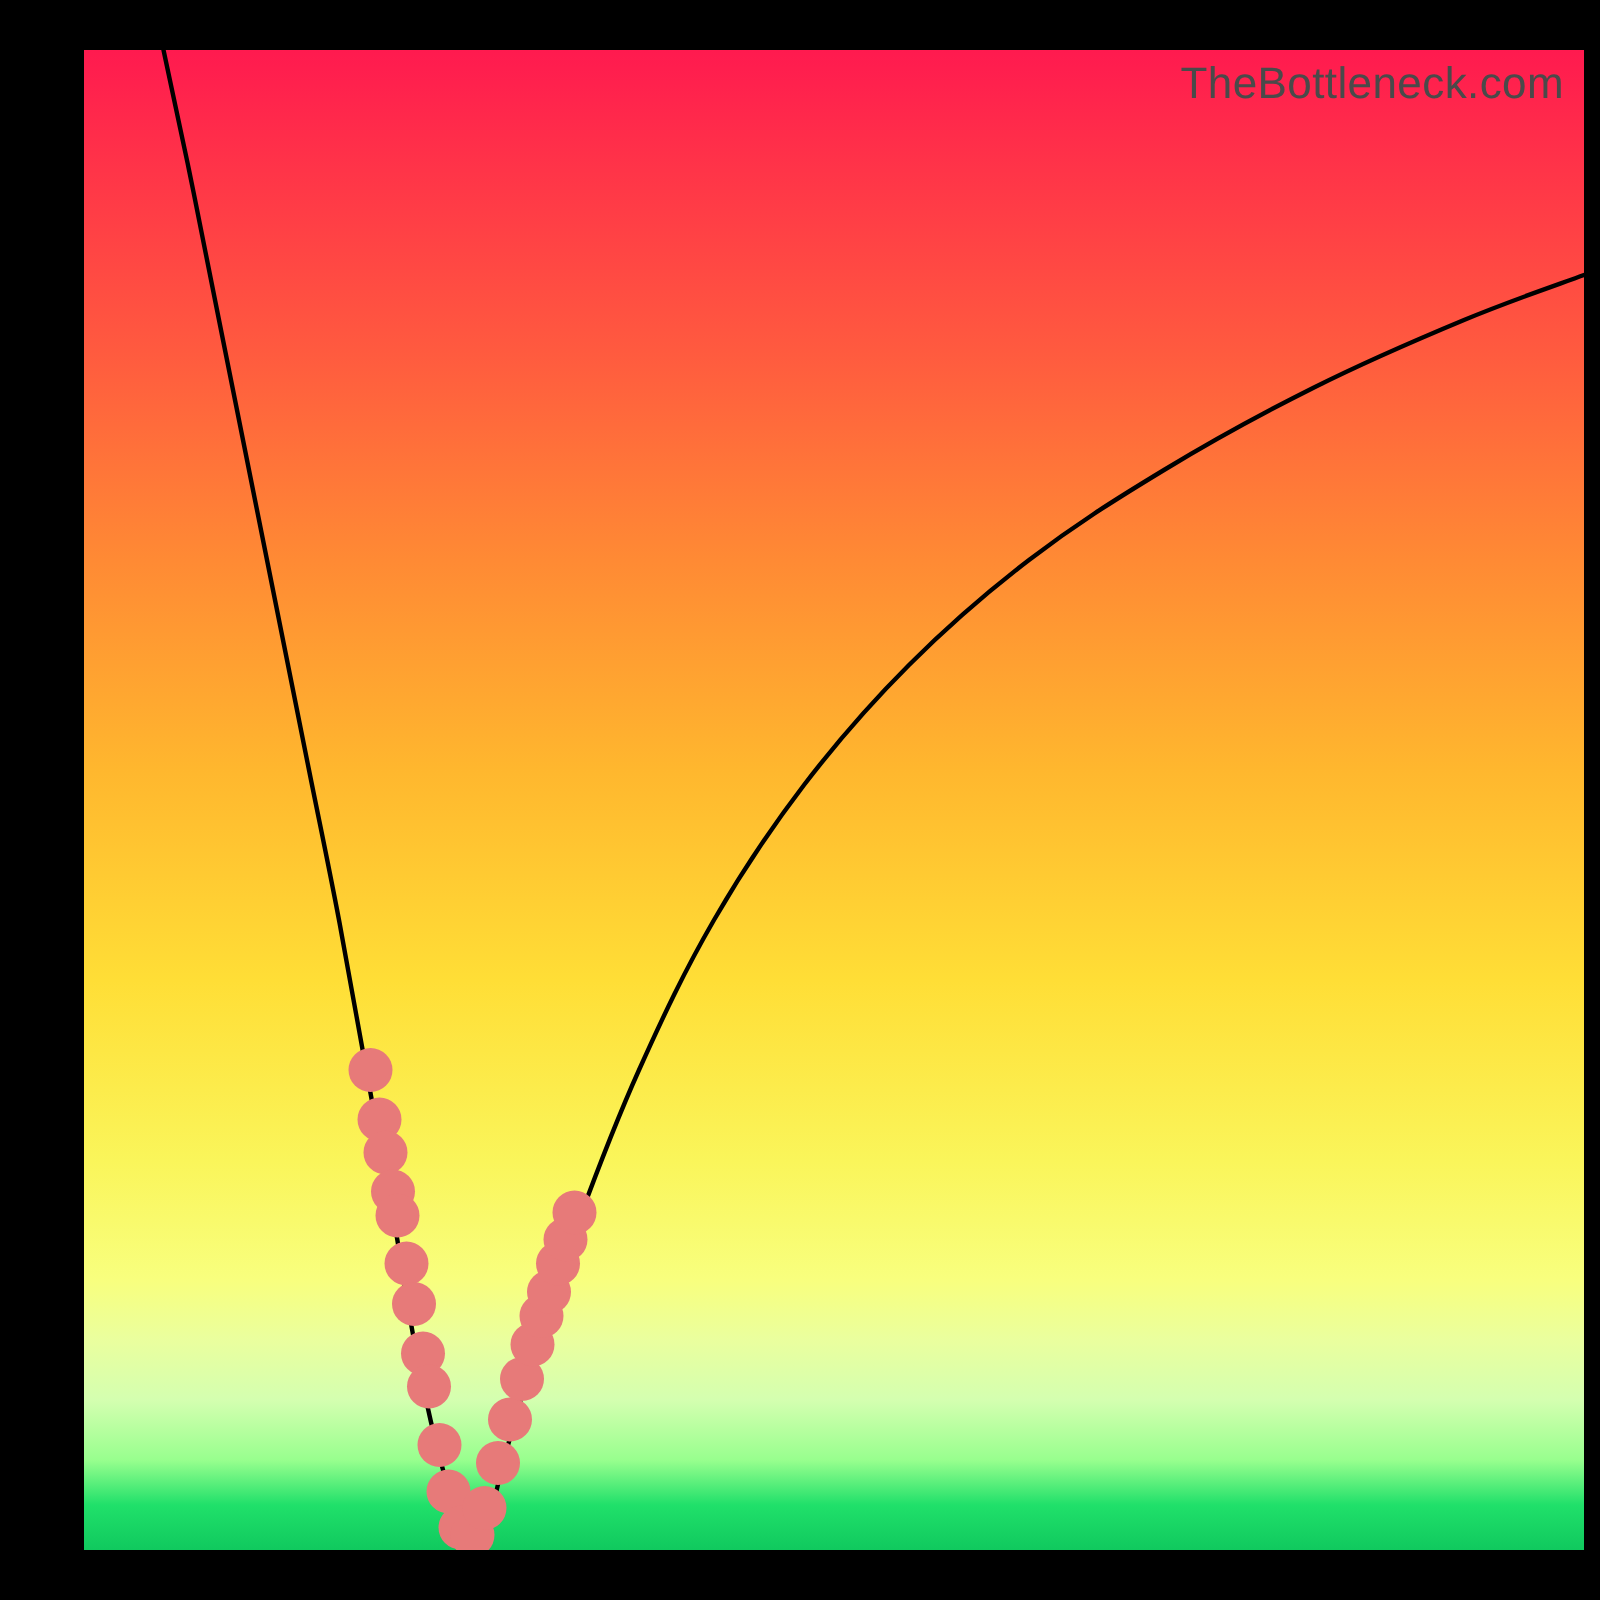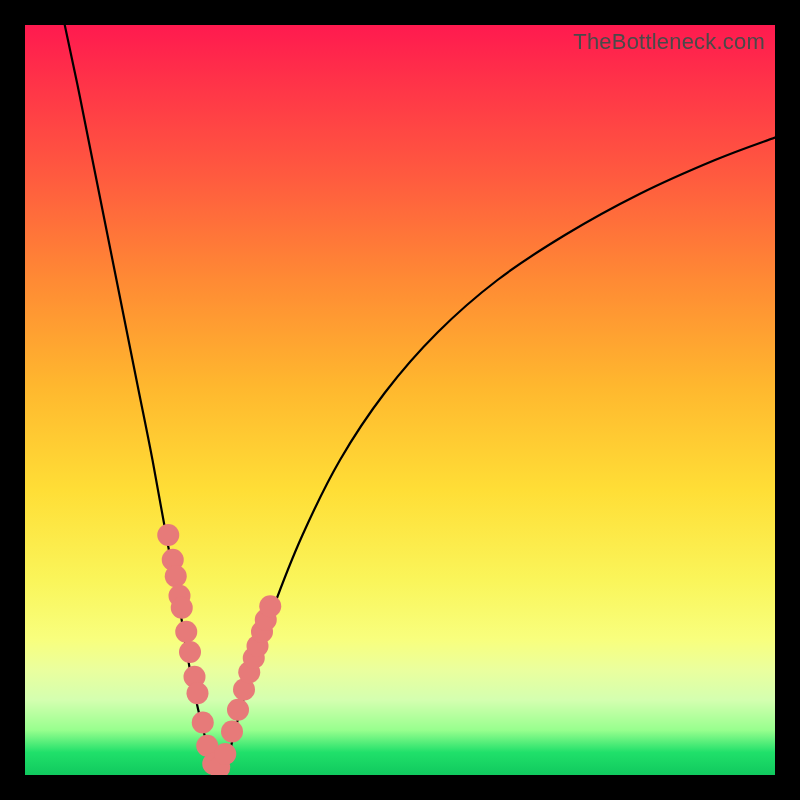--- a/index.html
+++ b/index.html
@@ -6,21 +6,21 @@
     margin: 0;
     padding: 0;
     width: 800px;
     height: 800px;
     background: #000;
     overflow: hidden;
     font-family: Arial, Helvetica, sans-serif;
   }
   .frame {
     position: absolute;
-    left: 25px;
+    left: 42px;
     top: 25px;
     width: 750px;
     height: 750px;
     background: linear-gradient(
       to bottom,
       #ff1a4f 0%,
       #ff3448 8%,
       #ff5a3f 20%,
       #ff8a34 34%,
       #ffb72e 48%,

